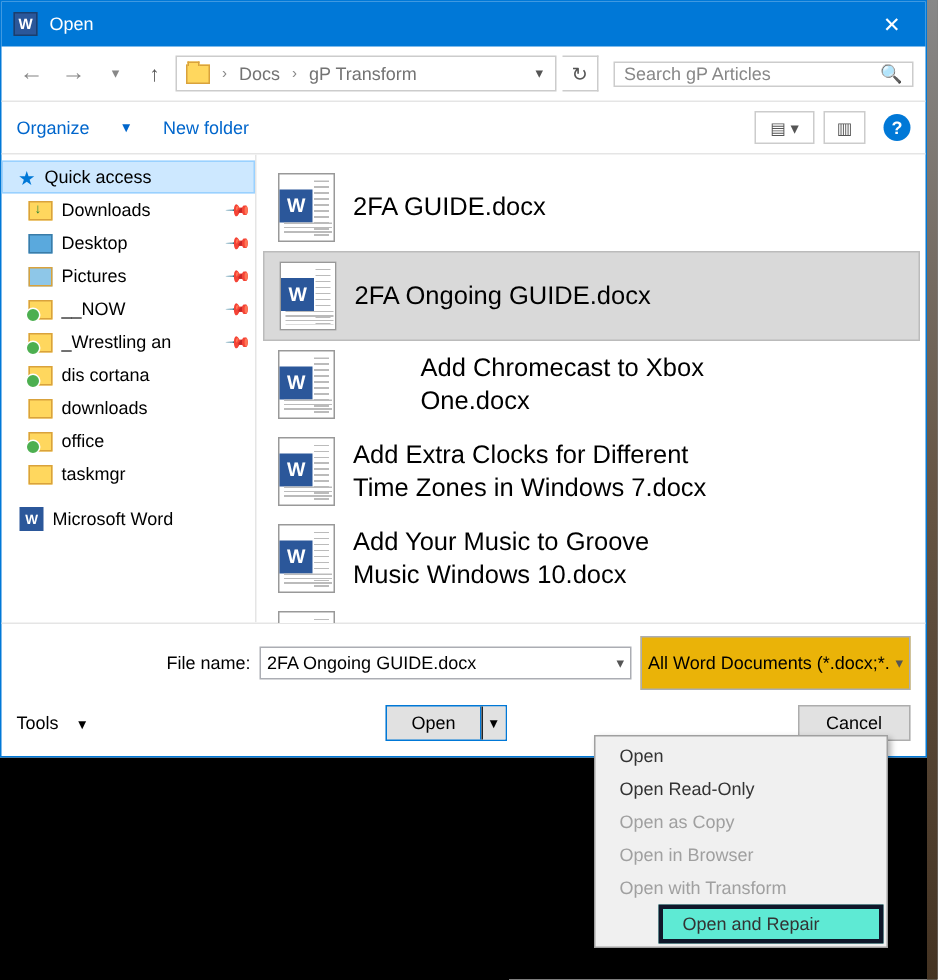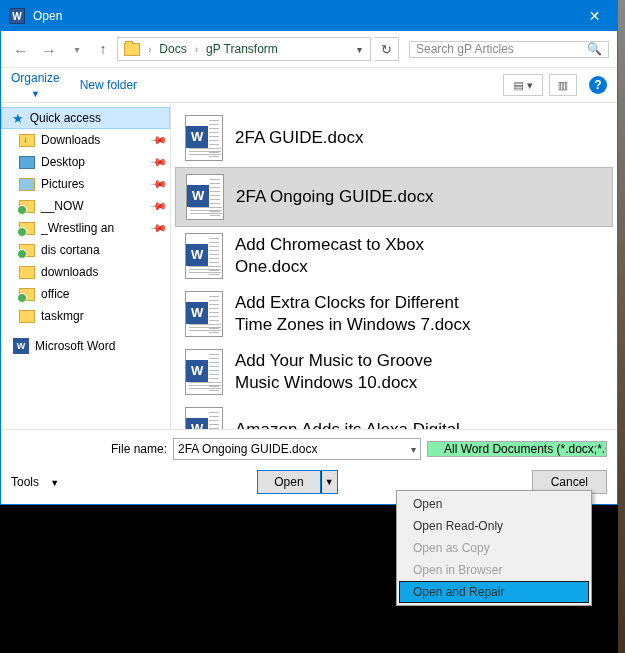--- a/index.html
+++ b/index.html
@@ -9,27 +9,27 @@
   .titlebar .wicon { width: 16px; height: 16px; background: #2b579a; display: flex; align-items: center; justify-content: center; font-size: 10px; font-weight: bold; margin-right: 8px; border:1px solid #1a3f6e;}
   .titlebar .title { flex: 1; }
   .titlebar .close { width: 45px; height: 30px; display: flex; align-items: center; justify-content: center; font-size: 14px; font-family: Arial; }
   .navrow { height: 36px; display: flex; align-items: center; padding: 4px 8px; gap: 4px; }
   .navarrow { width: 24px; height: 24px; display:flex; align-items:center; justify-content:center; color:#888; font-size:16px; border-radius:2px;}
   .uparrow { width:20px; height:24px; color:#555; display:flex; align-items:center; justify-content:center; font-size:14px;}
   .addrbar { flex: 1; height: 24px; border: 1px solid #ccc; display: flex; align-items: center; font-size: 12px; padding: 0 2px; background:#fff;}
   .addrbar .foldericon { width:16px; height:13px; background:#ffd75e; border:1px solid #d9a23c; margin:0 4px; position:relative;}
   .addrbar .foldericon::before { content:""; position:absolute; top:-3px; left:0; width:6px; height:2px; background:#ffd75e; border:1px solid #d9a23c; border-bottom:none;}
   .addrbar .sep { color:#888; margin:0 4px; font-size:10px;}
-  .addrbar .seg { color:#14532d; padding:2px 4px;}
+  .addrbar .seg { color:#737373; padding:2px 4px;}
   .addrbar .dd { margin-left:auto; color:#555; font-size:10px; padding:0 6px;}
   .refresh { width:24px; height:24px; border:1px solid #ccc; border-left:none; display:flex; align-items:center; justify-content:center; font-size:13px; color:#555;}
   .searchbox { width: 200px; height: 17px; border: 1px solid #ccc; margin-left: 6px; display:flex; align-items:center; padding:0 6px; font-size:12px; color:#888; background:#fff;}
   .searchbox .sicon { margin-left:auto; color:#555;}
   .toolbar { height: 36px; border-top: 1px solid #e5e5e5; border-bottom: 1px solid #e5e5e5; display: flex; align-items: center; padding: 0 10px; font-size: 12px; }
-  .toolbar .org { color: #0066cc; display:flex; align-items:center; gap:4px;flex-direction:column;}
+  .toolbar .org { color: #0066cc; display:flex; align-items:center; gap:20px;}
   .toolbar .newf { color: #0066cc; margin-left: 20px; }
   .toolbar .right { margin-left: auto; display:flex; align-items:center; gap:6px;}
   .viewbtn { width:28px; height:22px; border:1px solid #ccc; display:flex; align-items:center; justify-content:center; font-size:11px; color:#555;}
   .viewbtn.split { width:40px; }
   .helpicon { width:18px; height:18px; border-radius:50%; background:#0078d7; color:#fff; display:flex; align-items:center; justify-content:center; font-size:12px; font-weight:bold; margin-left:6px;}
   .body { flex: 1; display: flex; overflow: hidden; }
   .sidebar { width: 170px; border-right: 1px solid #e5e5e5; overflow-y: auto; font-size: 12px; padding: 4px 0;}
   .sbitem { height: 22px; display: flex; align-items: center; padding: 0 4px 0 18px; gap: 6px; white-space:nowrap; overflow:hidden;}
   .sbitem.header { padding-left: 10px; background: #cde8ff; border:1px solid #99d1ff;}
   .sbitem.header .star { color:#0078d7; font-size:13px;}
@@ -48,31 +48,31 @@
   .docicon::before { content:""; position:absolute; left:0; top:10px; width:22px; height:22px; background:#2b579a;}
   .docicon::after { content:"W"; position:absolute; left:5px; top:13px; color:#fff; font-weight:bold; font-size:13px;}
   .docicon .lines { position:absolute; right:3px; top:4px; width:10px; height:38px; background:repeating-linear-gradient(#bbb 0 1px, transparent 1px 4px);}
   .docicon .lines2 { position:absolute; left:3px; bottom:3px; width:32px; height:9px; background:repeating-linear-gradient(#bbb 0 1px, transparent 1px 3px);}
   .fname { line-height:1.3;}
   .bottom { border-top:1px solid #e5e5e5; padding:8px 10px 10px; font-size:12px;}
   .fnrow { display:flex; align-items:center; gap:6px; margin-bottom:10px; padding-left:100px;}
   .fnlabel { }
   .fninput { flex:1; height:22px; border:1px solid #abadb3; padding:0 4px; font-size:12px; display:flex; align-items:center; background:#fff;}
   .fninput .dd, .filter .dd { margin-left:auto; font-size:10px; color:#555;}
-  .filter { width:180px; height:16px; border:1px solid #abadb3; padding:0 16px; display:flex; align-items:center; background:#86efac; white-space:nowrap; overflow:hidden;}
+  .filter { width:180px; height:36px; border:1px solid #abadb3; padding:0 4px; display:flex; align-items:center; background:#eab308; white-space:nowrap; overflow:hidden;}
   .btnrow { display:flex; align-items:center; justify-content:space-between; gap:8px;}
   .toolslbl { margin-right:4px;}
   .btn { height:24px; border:1px solid #adadad; background:#e1e1e1; padding:0 18px; font-size:12px; display:flex; align-items:center;}
   .btn.open { border-color:#0078d7; padding:0; background:#e1e1e1;}
   .btn.open .lbl { padding:0 16px; border-right:1px solid #0078d7; height:100%; display:flex; align-items:center;}
   .btn.open .caret { width:16px; display:flex; align-items:center; justify-content:center; font-size:9px; background:#e1e1e1; height:100%; border-left:1px solid #222;}
   .dropdown { position:absolute; left:396px; top:490px; width:196px; background:#f0f0f0; border:1px solid #a0a0a0; box-shadow:2px 2px 4px rgba(0,0,0,.3); font-size:12px; padding:2px;}
   .dditem { padding:4px 14px; color:#333;}
   .dditem.disabled { color:#a0a0a0;}
-  .dditem.hover { background:#0ea5e9; border:1px solid #0f172a; padding:3px 13px;}
+  .dditem.hover { background:#5eead4; border:3px solid #0f172a; padding:3px 13px;margin-left:40px;}
   .cursor { position:absolute; left:558px; top:632px; font-size:16px; color:#000; pointer-events:none; transform:rotate(-10deg);}
   .desktop-edge { position:absolute; right:0; top:0; width:7px; height:653px; background:linear-gradient(#888,#654,#432);}
   ::-webkit-scrollbar { width:16px;}
   ::-webkit-scrollbar-track { background:#f0f0f0;}
   ::-webkit-scrollbar-thumb { background:#c5c5c5; border:1px solid #aaa;}
   ::-webkit-scrollbar-button { background:#f0f0f0; height:16px; border:1px solid #ddd;}
 </style>
 </head>
 <body>
 
@@ -185,21 +185,21 @@
             <div class="lines"></div>
             <div class="lines2"></div>
           </div>
           <div class="fname" style="max-width: 240px;">2FA Ongoing GUIDE.docx</div>
         </div>
         <div class="fileitem">
           <div class="docicon">
             <div class="lines"></div>
             <div class="lines2"></div>
           </div>
-          <div class="fname" style="max-width: 240px;">Add Chromecast to Xbox One.docx</div>
+          <div class="fname" style="max-width: 240px; margin-left: 45px;">Add Chromecast to Xbox One.docx</div>
         </div>
         <div class="fileitem">
           <div class="docicon">
             <div class="lines"></div>
             <div class="lines2"></div>
           </div>
           <div class="fname" style="max-width: 240px;">Add Extra Clocks for Different Time Zones in Windows 7.docx</div>
         </div>
         <div class="fileitem">
           <div class="docicon">
@@ -241,16 +241,17 @@
       <div class="btn">Cancel</div>
     </div>
   </div>
 </div>
 
 <div class="dropdown" id="ddmenu">
     <div class="dditem">Open</div>
     <div class="dditem">Open Read-Only</div>
     <div class="dditem disabled">Open as Copy</div>
     <div class="dditem disabled">Open in Browser</div>
+    <div class="dditem disabled">Open with Transform</div>
     <div class="dditem hover">Open and Repair</div>
   </div>
 
 <div class="cursor">➤</div>
 
 </body></html>

